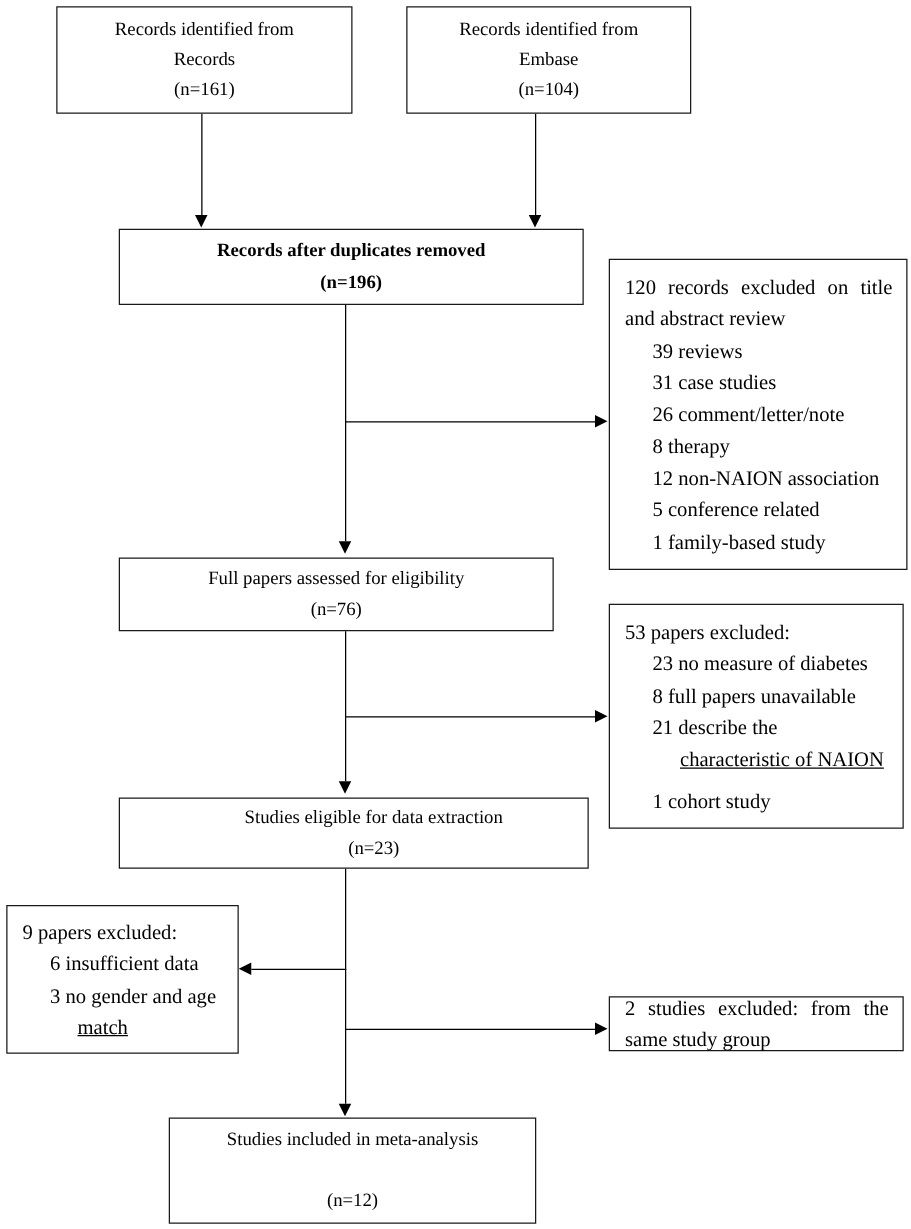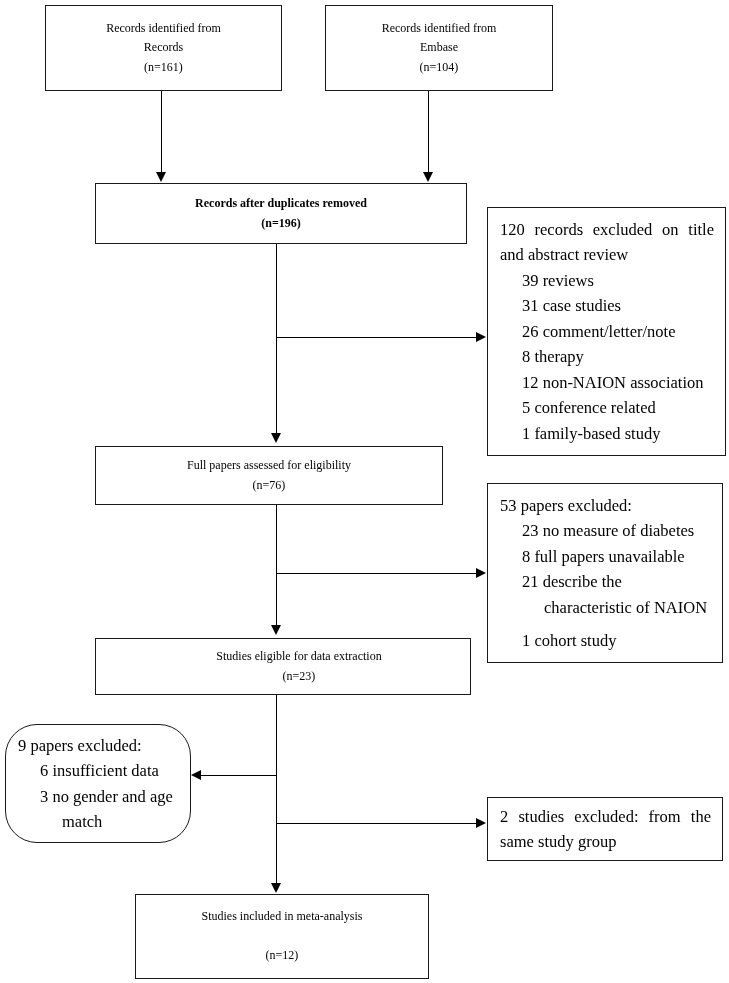--- a/index.html
+++ b/index.html
@@ -24,21 +24,21 @@
     background: #ffffff;
     display: flex;
     flex-direction: column;
     justify-content: center;
     align-items: center;
   }
   .box .line {
     display: block;
     width: 100%;
     text-align: center;
-    font-size: 12px;
+    font-size: 15px;
     line-height: 1.62;
     white-space: nowrap;
   }
   
   .exbox {
     position: absolute;
     box-sizing: border-box;
     border: 1.6px solid #1a1a1a;
     background: #ffffff;
     display: flex;
@@ -51,21 +51,21 @@
     font-size: 16.5px;
     line-height: 1.545;
     white-space: nowrap;
   }
   .exbox .ln.just {
     white-space: normal;
     text-align: justify;
     text-align-last: justify;
   }
   .ind1 { padding-left: 22px; }
-  .ind2 { padding-left: 44px; }
+  .ind2 { padding-left: 44px; text-decoration: underline; }
   .gap  { height: 9px; }
 
   
   .vline {
     position: absolute;
     width: 0;
     border-left: 1.7px solid #000000;
   }
   .hline {
     position: absolute;
@@ -167,28 +167,28 @@
 
   <div class="vline" style="left:276px; top:695px; height:188px;"></div>
   <div class="arrow-down" style="left:271px; top:883px;"></div>
 
   <div class="hline" style="left:201px; top:775px; width:76px;"></div>
   <div class="arrow-left" style="left:191px; top:770px;"></div>
 
   <div class="hline" style="left:276px; top:823px; width:200px;"></div>
   <div class="arrow-right" style="left:476px; top:818px;"></div>
 
-  <div class="exbox" style="left:5px; top:724px; width:186px; height:119px;border-radius:32px;">
+  <div class="exbox" style="left:5px; top:724px; width:186px; height:119px;">
     <span class="ln">9 papers excluded:</span>
     <span class="ln ind1">6 insufficient data</span>
     <span class="ln ind1">3 no gender and age</span>
     <span class="ln ind2">match</span>
   </div>
 
-  <div class="exbox" style="left:487px; top:797px; width:236px; height:64px;padding-left:12px;">
+  <div class="exbox" style="left:487px; top:797px; width:236px; height:44px;padding-left:12px;">
     <span class="ln just">2 studies excluded: from the</span>
     <span class="ln">same study group</span>
   </div>
 
   <div class="box" style="left:135px; top:894px; width:294px; height:85px;">
     <span class="line">Studies included in meta-analysis</span>
     <span class="line">&nbsp;</span>
     <span class="line">(n=12)</span>
   </div>
 

